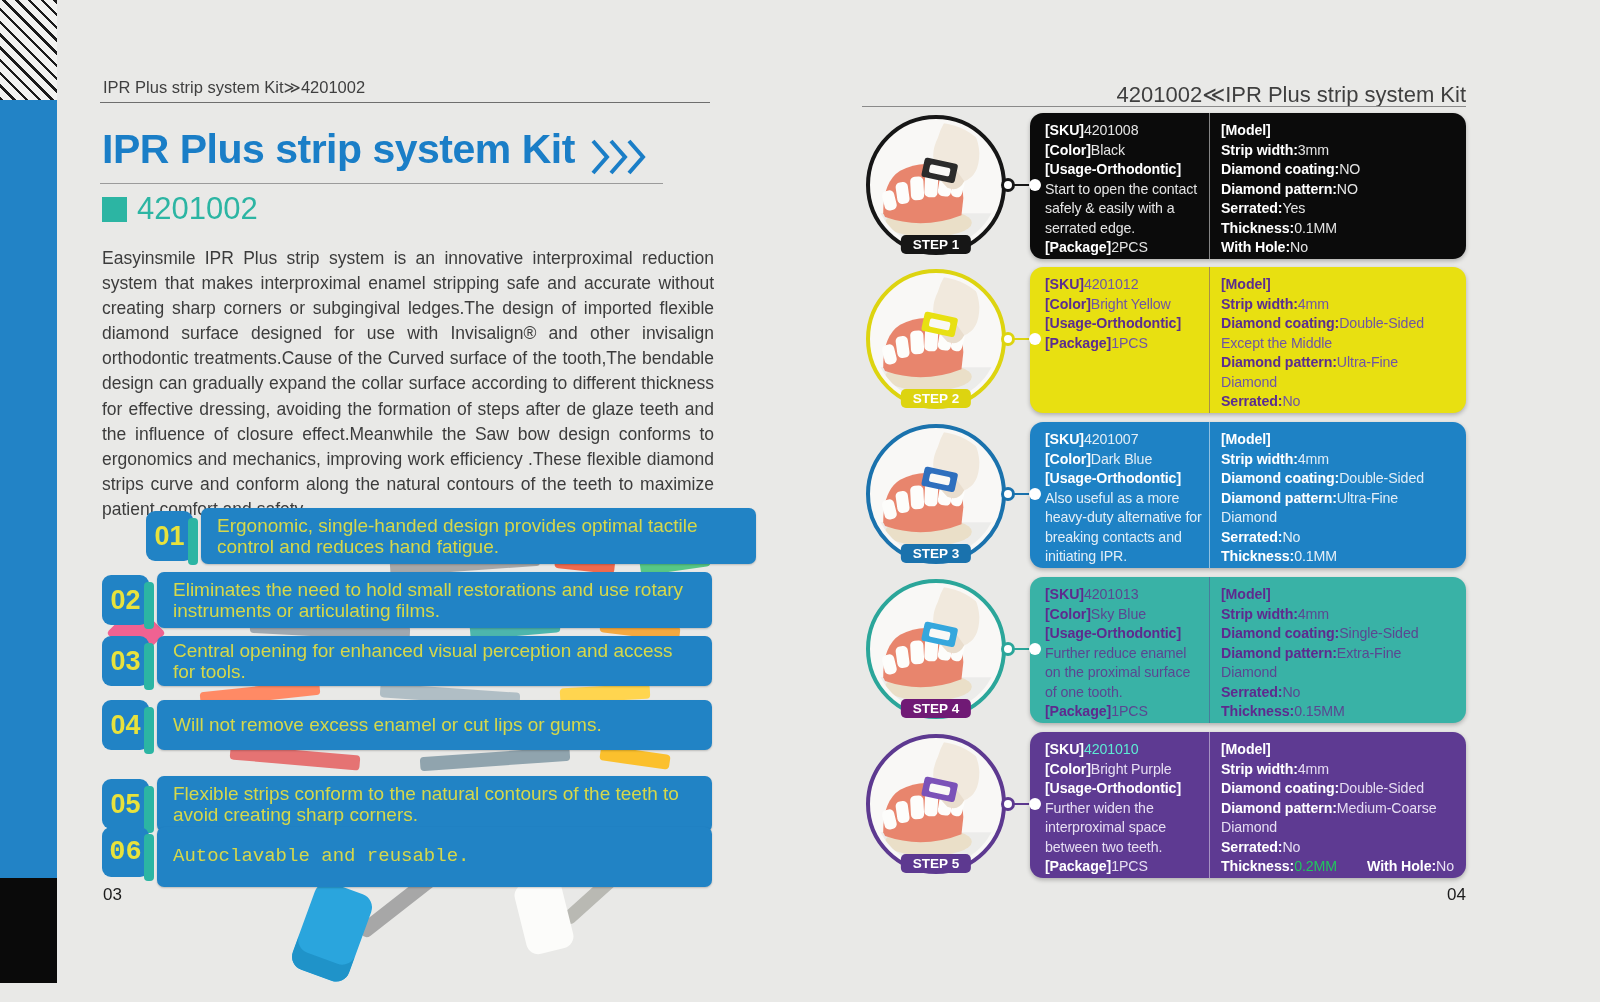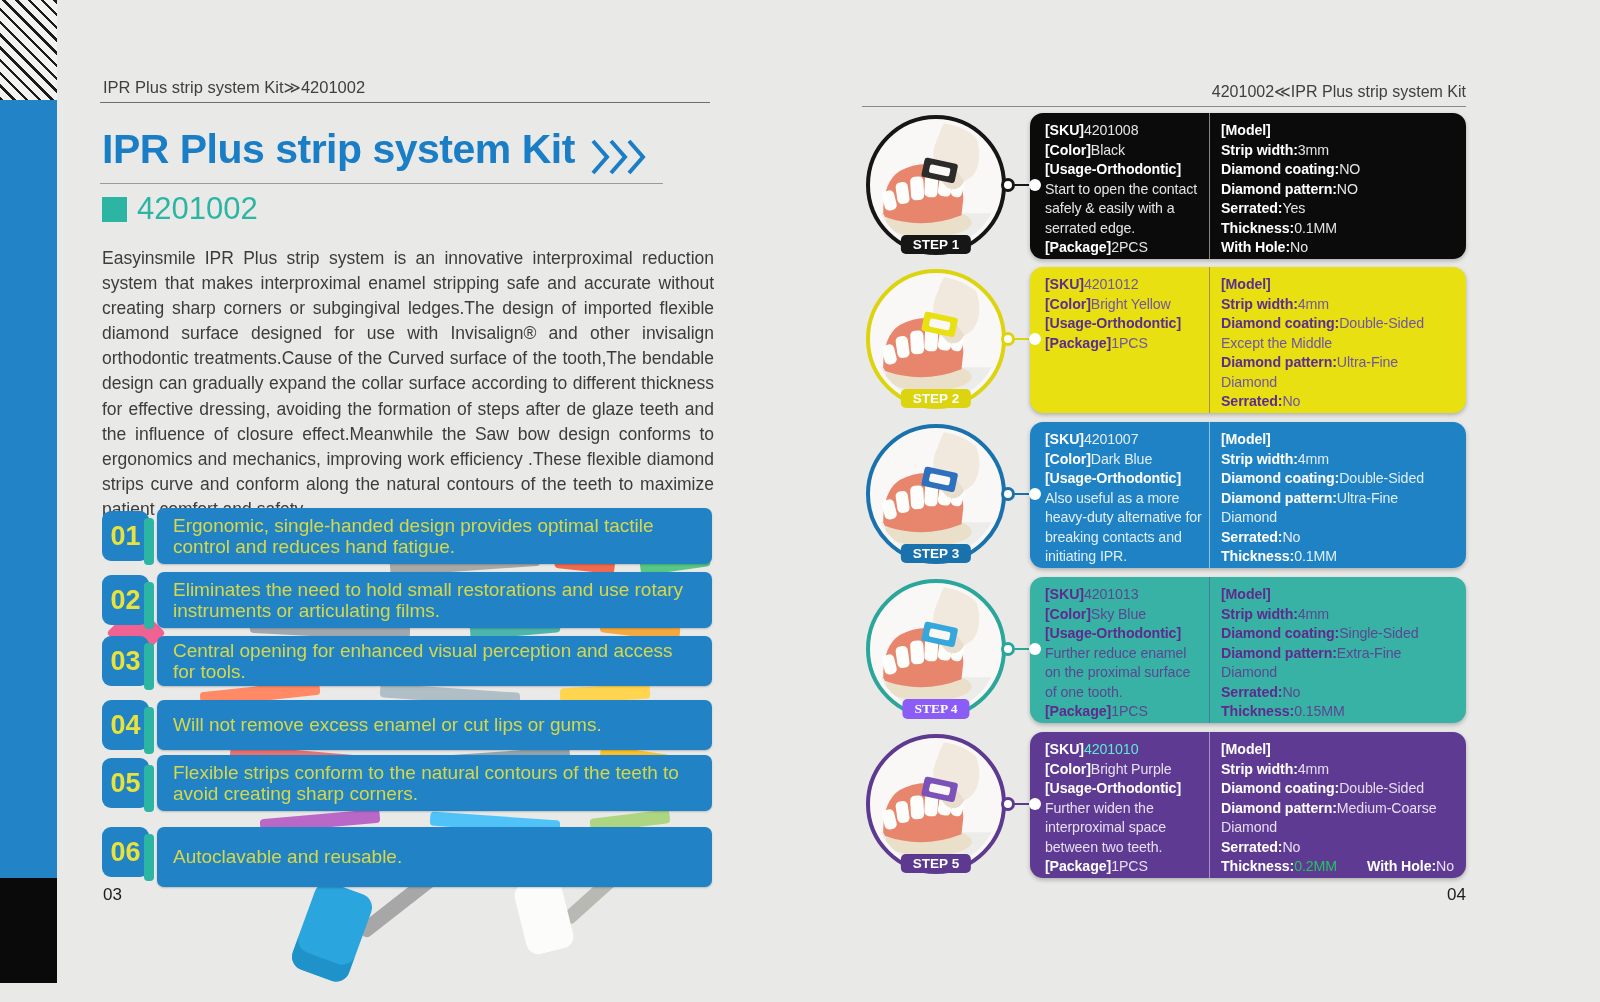--- a/index.html
+++ b/index.html
@@ -6,21 +6,21 @@
   .page{position:relative;width:1600px;height:1002px;background:#e9e9e7;overflow:hidden;
         font-family:"Liberation Sans","DejaVu Sans",sans-serif;color:#3c3c3c;}
   
   .hatch{position:absolute;left:0;top:0;width:57px;height:100px;
          background:repeating-linear-gradient(45deg,#1a1a1a 0 2.5px,#f2f2f0 2.5px 9px);}
   .blue-bar{position:absolute;left:0;top:100px;width:57px;height:778px;background:#2283c6;}
   .black-block{position:absolute;left:0;top:878px;width:57px;height:105px;background:#0a0a0a;}
   
   .hdr-left{position:absolute;left:103px;top:78px;font-size:16.5px;color:#3f3f3f;}
   .rule-left{position:absolute;left:100px;top:102px;width:610px;height:1px;background:#6e6e6e;}
-  .hdr-right{position:absolute;left:1000px;top:82px;width:466px;text-align:right;font-size:16px;color:#3f3f3f;}
+  .hdr-right{position:absolute;left:1000px;top:82px;width:466px;text-align:right;font-size:22px;color:#3f3f3f;}
   .rule-right{position:absolute;left:862px;top:106px;width:604px;height:1px;background:#8a8a8a;}
   
   .title{position:absolute;left:102px;top:126px;font-size:41px;font-weight:700;color:#1a7ec7;letter-spacing:-0.5px;}
   .chevrons{position:absolute;left:590px;top:139px;}
   .rule-title{position:absolute;left:100px;top:183px;width:563px;height:1px;background:#9b9b9b;}
   .sku-head{position:absolute;left:102px;top:191px;display:flex;align-items:center;gap:10px;}
   .sku-square{width:25px;height:25px;background:#2cb5a3;}
   .sku-num{font-size:31px;color:#2cb5a3;}
   .intro{position:absolute;left:102px;top:246px;width:612px;font-size:17.5px;line-height:25.1px;
          color:#3c3c3c;text-align:justify;}
@@ -104,41 +104,41 @@
   <div class="frag" style="left:380px;top:688px;width:140px;height:14px;background:#b0bec5;transform:rotate(4deg);"></div>
   <div class="frag" style="left:560px;top:686px;width:90px;height:15px;background:#ffd54f;transform:rotate(-3deg);"></div>
   <div class="frag" style="left:230px;top:750px;width:130px;height:15px;background:#e57373;transform:rotate(5deg);"></div>
   <div class="frag" style="left:420px;top:752px;width:150px;height:14px;background:#90a4ae;transform:rotate(-4deg);"></div>
   <div class="frag" style="left:600px;top:750px;width:70px;height:15px;background:#fbc02d;transform:rotate(8deg);"></div>
   <div class="frag" style="left:260px;top:814px;width:120px;height:14px;background:#ba68c8;transform:rotate(-5deg);"></div>
   <div class="frag" style="left:430px;top:816px;width:130px;height:14px;background:#4fc3f7;transform:rotate(4deg);"></div>
   <div class="frag" style="left:590px;top:814px;width:80px;height:14px;background:#aed581;transform:rotate(-7deg);"></div>
 
   <div id="features">
-      <div class="feature-row" style="top: 508px; height: 56px;">
+      <div class="feature-row" style="top: 508px; height: 56px; margin-left: 44px;">
         <div class="feature-badge" style="top: 3px;">01</div>
         <div class="feature-bar">Ergonomic, single-handed design provides optimal tactile control and reduces hand fatigue.</div>
       </div>
       <div class="feature-row" style="top: 572px; height: 56px;">
         <div class="feature-badge" style="top: 3px;">02</div>
         <div class="feature-bar">Eliminates the need to hold small restorations and use rotary instruments or articulating films.</div>
       </div>
       <div class="feature-row" style="top: 636px; height: 50px;">
         <div class="feature-badge" style="top: 0px;">03</div>
         <div class="feature-bar">Central opening for enhanced visual perception and access for tools.</div>
       </div>
       <div class="feature-row" style="top: 700px; height: 50px;">
         <div class="feature-badge" style="top: 0px;">04</div>
         <div class="feature-bar">Will not remove excess enamel or cut lips or gums.</div>
       </div>
-      <div class="feature-row" style="top: 755px; height: 56px;">
+      <div class="feature-row" style="top: 776px; height: 56px;">
         <div class="feature-badge" style="top: 3px;">05</div>
         <div class="feature-bar">Flexible strips conform to the natural contours of the teeth to avoid creating sharp corners.</div>
       </div>
-      <div class="feature-row" style="top: 827px; height: 60px;">
+      <div class="feature-row" style="top: 827px; height: 60px; font-family: Liberation Mono, monospace;">
         <div class="feature-badge" style="top: 0px;">06</div>
         <div class="feature-bar">Autoclavable and reusable.</div>
       </div>
     </div>
 
   <div class="photo-bottom">
     <div class="ph" style="left:95px;top:2px;width:150px;height:15px;background:#a7a7a7;border-radius:6px;transform:rotate(-38deg);"></div>
     <div class="ph" style="left:52px;top:8px;width:60px;height:92px;background:#2aa5dd;border-radius:14px;transform:rotate(20deg);box-shadow:inset 0 -18px 0 #1f93c9;"></div>
     <div class="ph" style="left:300px;top:-4px;width:120px;height:14px;background:#b9b9b3;border-radius:6px;transform:rotate(-42deg);"></div>
     <div class="ph" style="left:270px;top:2px;width:48px;height:72px;background:#fcfcfa;border-radius:12px;transform:rotate(-14deg);"></div>
@@ -327,21 +327,21 @@
               </g>
               <path d="M84 -4 Q114 4 116 36 Q116 60 100 66 Q82 70 72 56 Q62 40 72 20 Q76 6 84 -4 Z" fill="#f1e9dd"></path>
               <path d="M100 66 Q94 78 82 73 L72 62 Q80 50 92 55 Z" fill="#e9ddcd"></path>
               <g transform="rotate(12 74 54)">
                 <rect x="56" y="44" width="36" height="21" rx="3" fill="#35a7dd"></rect>
                 <rect x="63" y="50" width="22" height="9" rx="2" fill="#f9f8f6"></rect>
               </g>
             </g>
           </svg>
         </div>
-        <div class="step-label" style="background: #8b5cf6; font-family: Liberation Serif, serif;">STEP 4</div>
+        <div class="step-label" style="background: #701a75;">STEP 4</div>
         <div class="connector" style="background: rgb(43, 166, 154);"></div>
         <div class="dot-ring" style="border-color: rgb(43, 166, 154);"></div>
         <div class="dot-solid"></div>
         <div class="step-card" style="background: rgb(57, 178, 166);">
           <div class="col-left" style="border-right-color: rgba(94, 42, 142, 0.4);">
             <div class="card-line"><span class="seg-b" style="color: rgb(94, 42, 142);">[SKU]</span><span class="seg-t" style="color: rgb(90, 71, 145);">4201013</span></div>
             <div class="card-line"><span class="seg-b" style="color: rgb(94, 42, 142);">[Color]</span><span class="seg-t" style="color: rgb(90, 71, 145);">Sky Blue</span></div>
             <div class="card-line"><span class="seg-b" style="color: rgb(94, 42, 142);">[Usage-Orthodontic]</span></div>
             <div class="card-line"><span class="seg-t" style="color: rgb(90, 71, 145);">Further reduce enamel on the proximal surface of one tooth.</span></div>
             <div class="card-line"><span class="seg-b" style="color: rgb(94, 42, 142);">[Package]</span><span class="seg-t" style="color: rgb(90, 71, 145);">1PCS</span></div>

